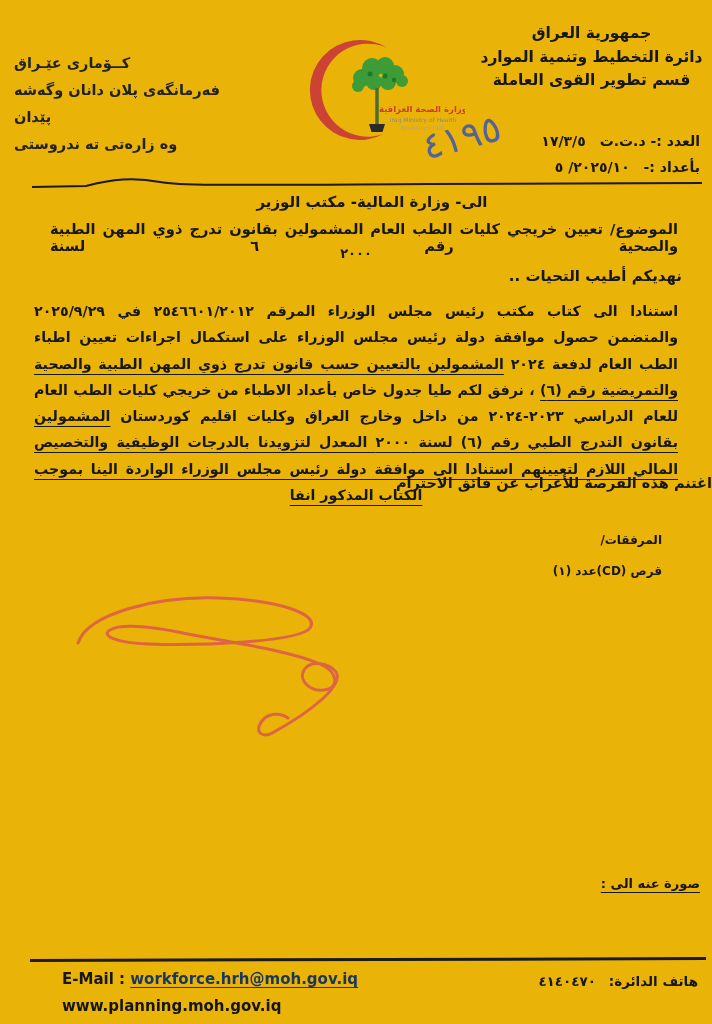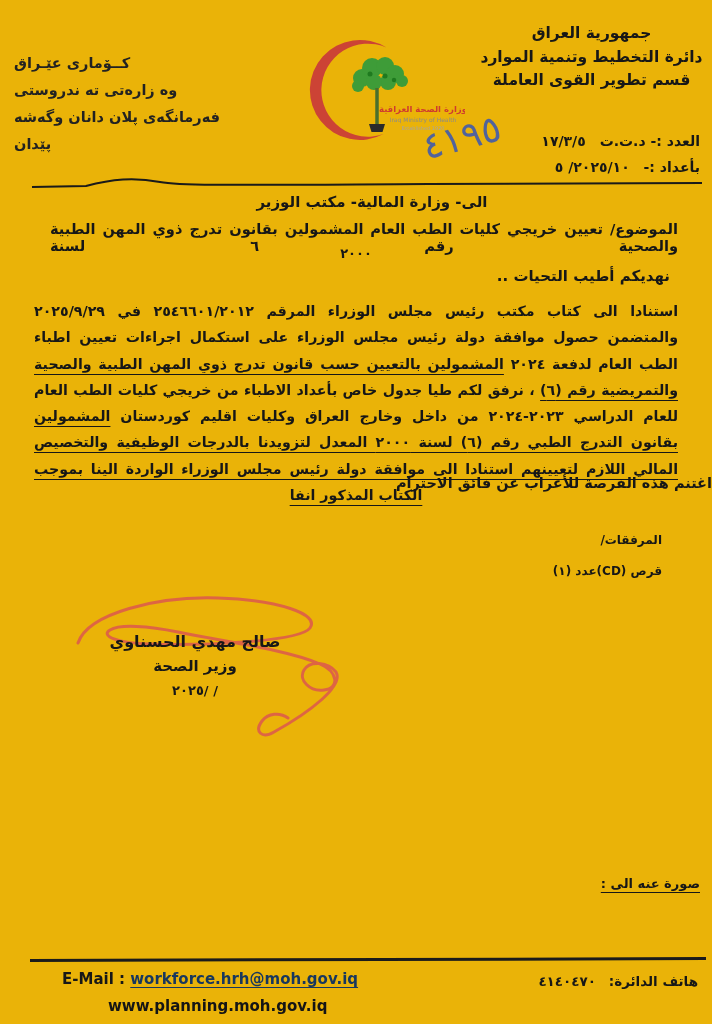--- a/index.html
+++ b/index.html
@@ -41,21 +41,21 @@
   .subject {
     position:absolute; top:220px; right:34px; left:50px;
     direction:rtl; font-weight:700; font-size:14.6px;
     text-align:justify; text-align-last:justify;
   }
   .subject-year {
     position:absolute; top:246px; left:0; width:100%;
     text-align:center; font-weight:700; font-size:13px;
   }
   .greeting {
-    position:absolute; top:267px; right:42px;
+    position:absolute; top:267px; right:30px;
     direction:rtl; font-weight:700; font-size:15px;
   }
   .para {
     position:absolute; top:298px; right:34px; left:34px;
     direction:rtl; font-weight:700; font-size:14.2px; line-height:26.3px;
     text-align:justify; text-align-last:center;
   }
   .para .u {
     text-decoration:underline;
     text-decoration-thickness:1.4px;
@@ -83,21 +83,21 @@
     font-weight:700; font-size:13px;
     text-decoration:underline; text-underline-offset:4px; text-decoration-thickness:1.4px;
   }
   .copies-item { position:absolute; top:903px; right:12px; direction:rtl; font-weight:700; font-size:13px; }
   
   .ftr-rule { position:absolute; top:958px; left:30px; width:676px; height:3px; background:#1b1b1b; transform:rotate(-0.15deg); }
   .phone { position:absolute; top:973px; right:14px; direction:rtl; font-weight:700; font-size:13.5px; }
   .phone .val { margin-right:8px; unicode-bidi:embed; }
   .email { position:absolute; top:970px; left:62px; direction:ltr; font-weight:700; font-size:15px; }
   .email-link { color:#17375e; text-decoration:underline; text-underline-offset:3px; }
-  .website { position:absolute; top:997px; left:62px; direction:ltr; font-weight:700; font-size:15px; color:#151515;margin-left:46px; }
+  .website { position:absolute; top:997px; left:62px; direction:ltr; font-weight:700; font-size:15px; color:#151515; }
 </style>
 </head>
 <body>
 
 <div class="page">
 
   <div class="hdr-right">
     <div>جمهورية العراق</div>
     <div>دائرة التخطيط وتنمية الموارد</div>
     <div>قسم تطوير القوى العاملة</div>
@@ -122,22 +122,22 @@
       <path d="M 87,52 L 87,88" stroke="#4a6f2d" stroke-width="3.5" fill="none"></path>
       <path d="M 79,88 h 16 l -2.5,8 h -11 Z" fill="#2b2b2b"></path>
       <text x="133" y="76" text-anchor="middle" font-size="8.5" font-weight="bold" fill="#cf3b2f">وزارة الصحة العراقية</text>
       <text x="133" y="86" text-anchor="middle" font-size="6" fill="#8a8a8a">Iraq Ministry of Health</text>
       <text x="133" y="94" text-anchor="middle" font-size="5" fill="#a5a5a5">Established 1920</text>
     </svg>
   </div>
 
   <div class="hdr-left">
     <div>كــۆماری عێـراق</div>
+    <div>فەرمانگەی پلان دانان وگەشه پێدان</div>
     <div>وه زارەتی ته ندروستی</div>
-    <div>فەرمانگەی پلان دانان وگەشه پێدان</div>
   </div>
 
   <div class="num-row">
     <span>العدد :- د.ت.ت</span>
     <span class="val" dir="ltr">١٧/٣/٥</span>
   </div>
   <div class="date-row">
     <span>بأعداد :-</span>
     <span class="val" dir="ltr">٢٠٢٥/١٠/ ٥</span>
   </div>
@@ -170,27 +170,20 @@
              C 72,36 100,38 130,44
              C 180,54 240,62 272,76
              C 290,84 292,100 276,102
              C 262,104 250,92 256,82
              C 262,72 280,74 288,84
              C 296,98 262,124 226,144
              C 214,151 206,144 214,133
              C 220,125 232,124 240,130" stroke="#dc5e49" stroke-width="3" fill="none" stroke-linecap="round" stroke-linejoin="round" opacity="0.92"></path>
   </svg>
 
-  <div class="sig-block">
-    <div class="sig-name">صالح مهدي الحسناوي</div>
-    <div class="sig-title">وزير الصحة</div>
-    <div class="sig-date">
-      <span dir="ltr">٢٠٢٥/ /</span>
-    </div>
-  </div>
 
   <div class="copies-title">صورة عنه الى :</div>
 
   <div class="ftr-rule"></div>
   <div class="phone">
     <span>هاتف الدائرة:</span>
     <span class="val" dir="ltr">٤١٤٠٤٧٠</span>
   </div>
   <div class="email">
     <span>E-Mail :</span>

